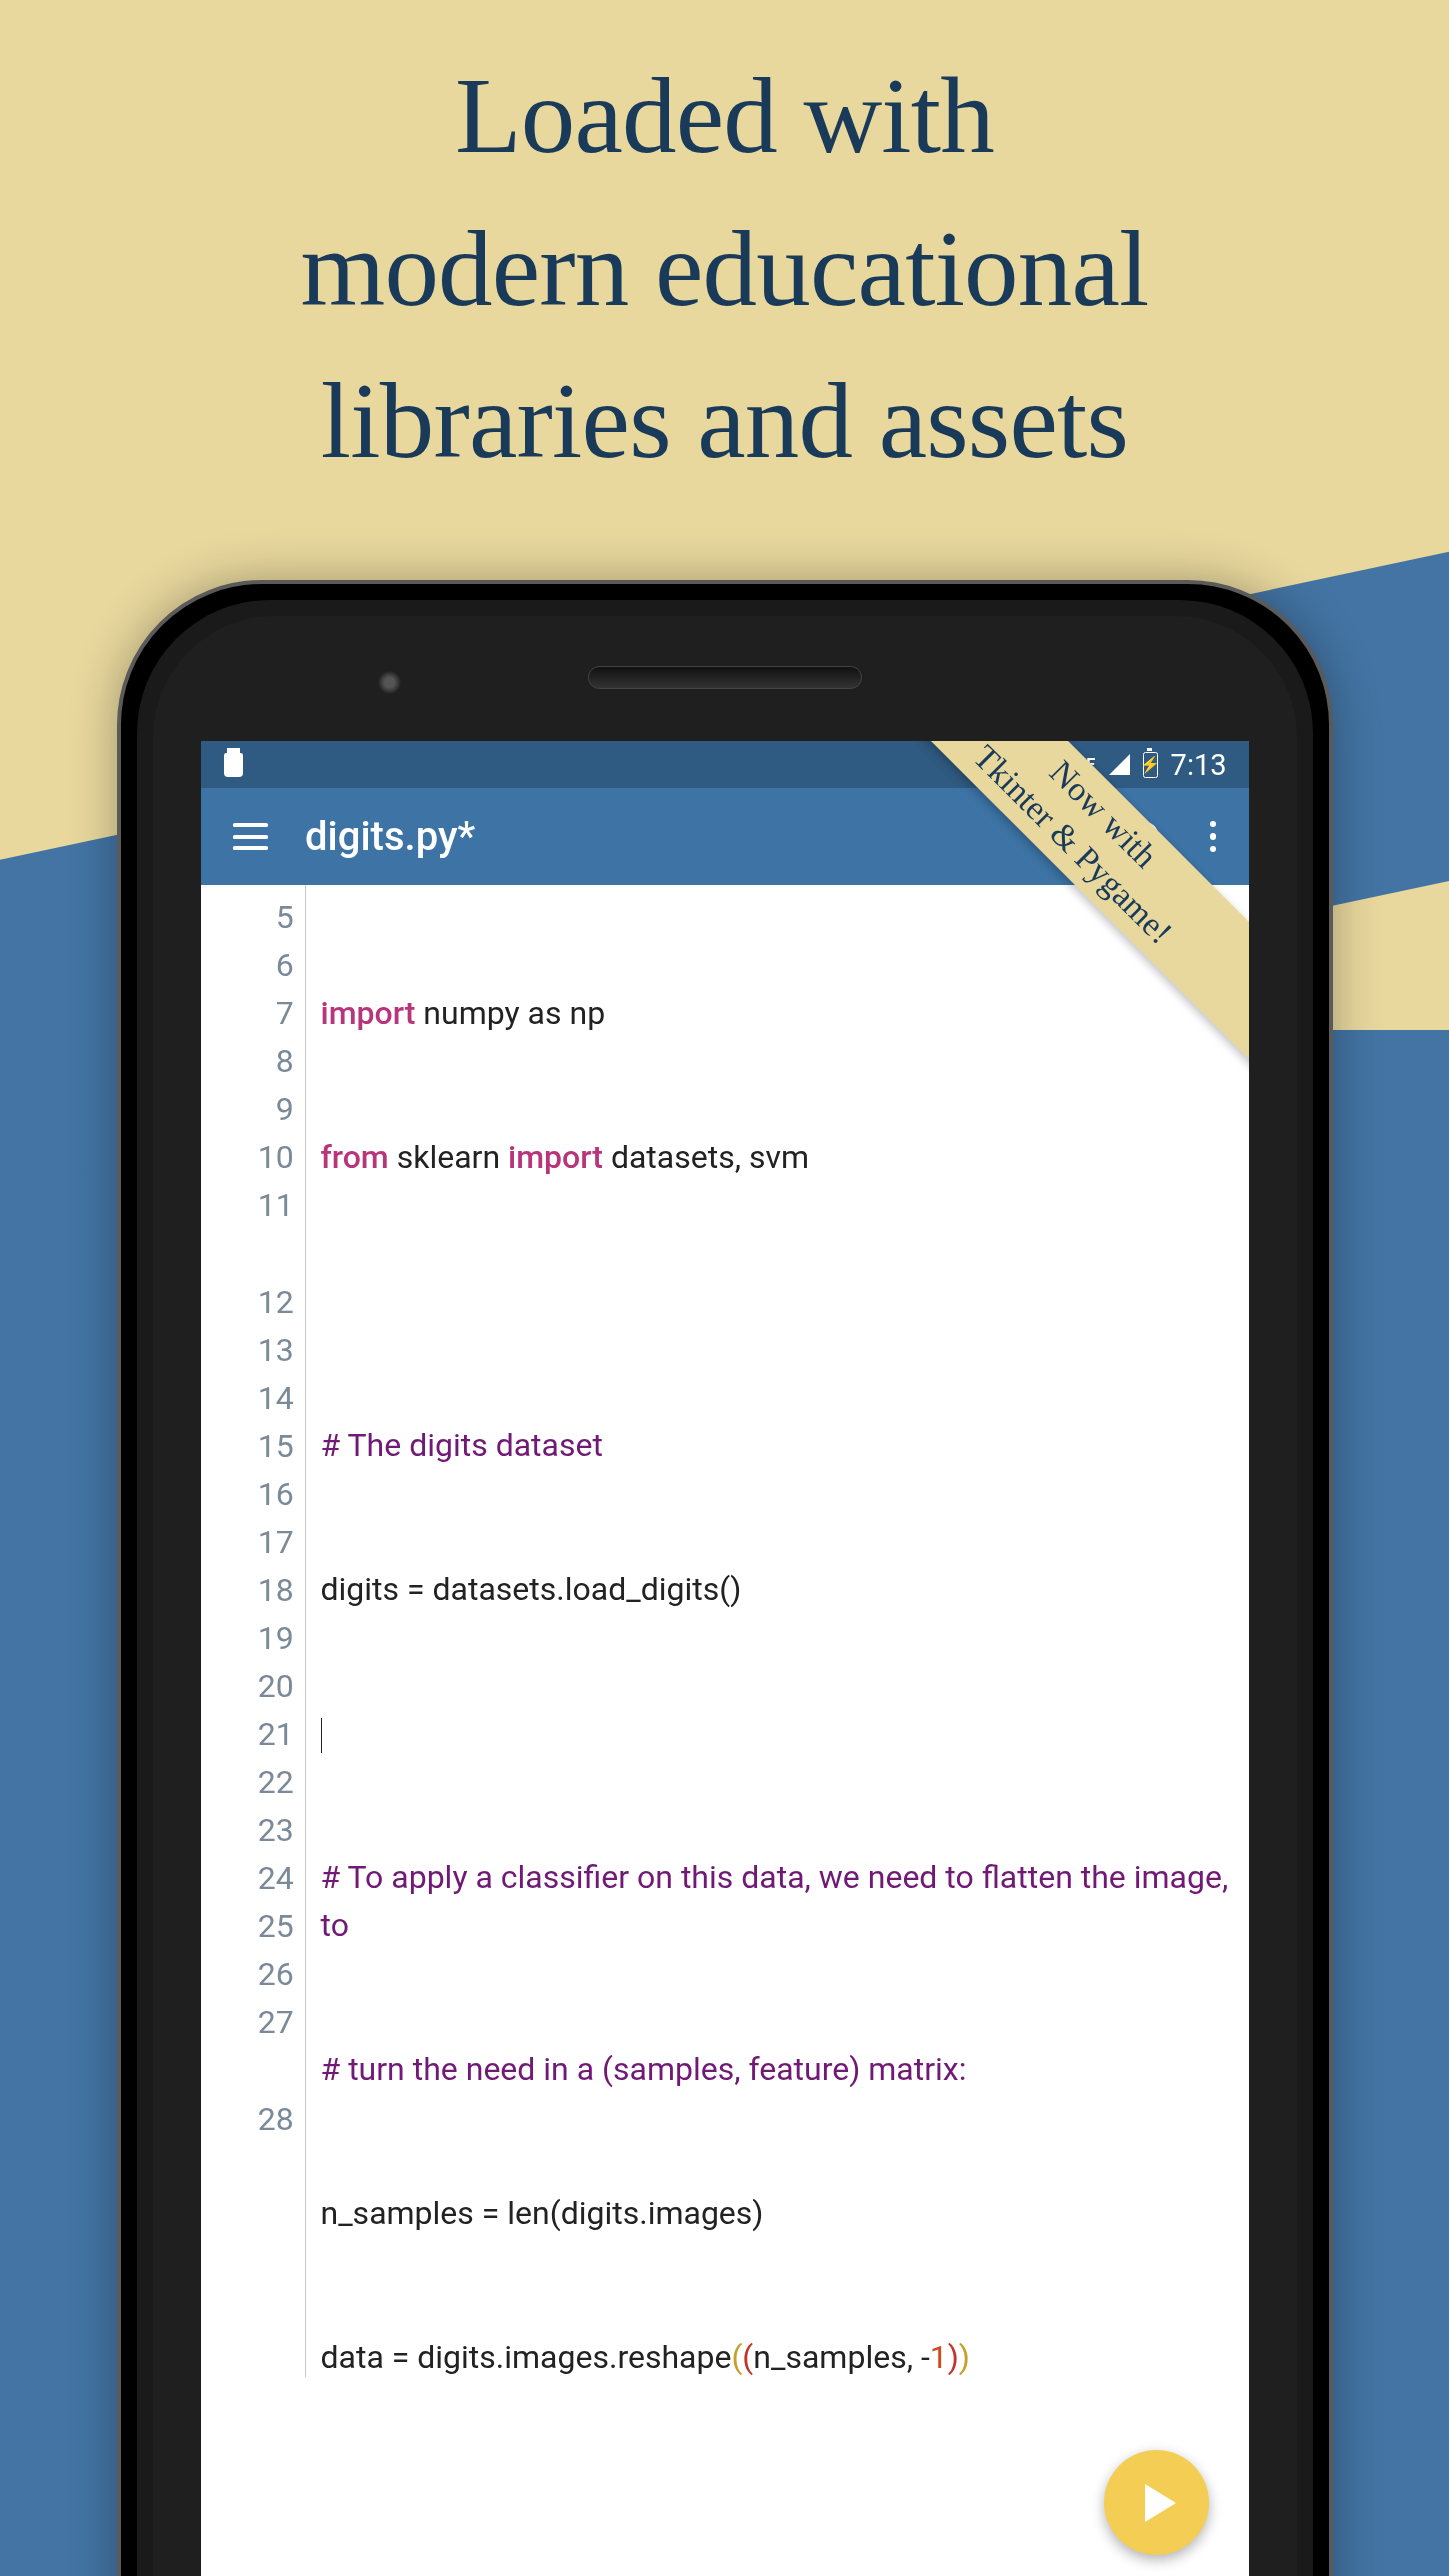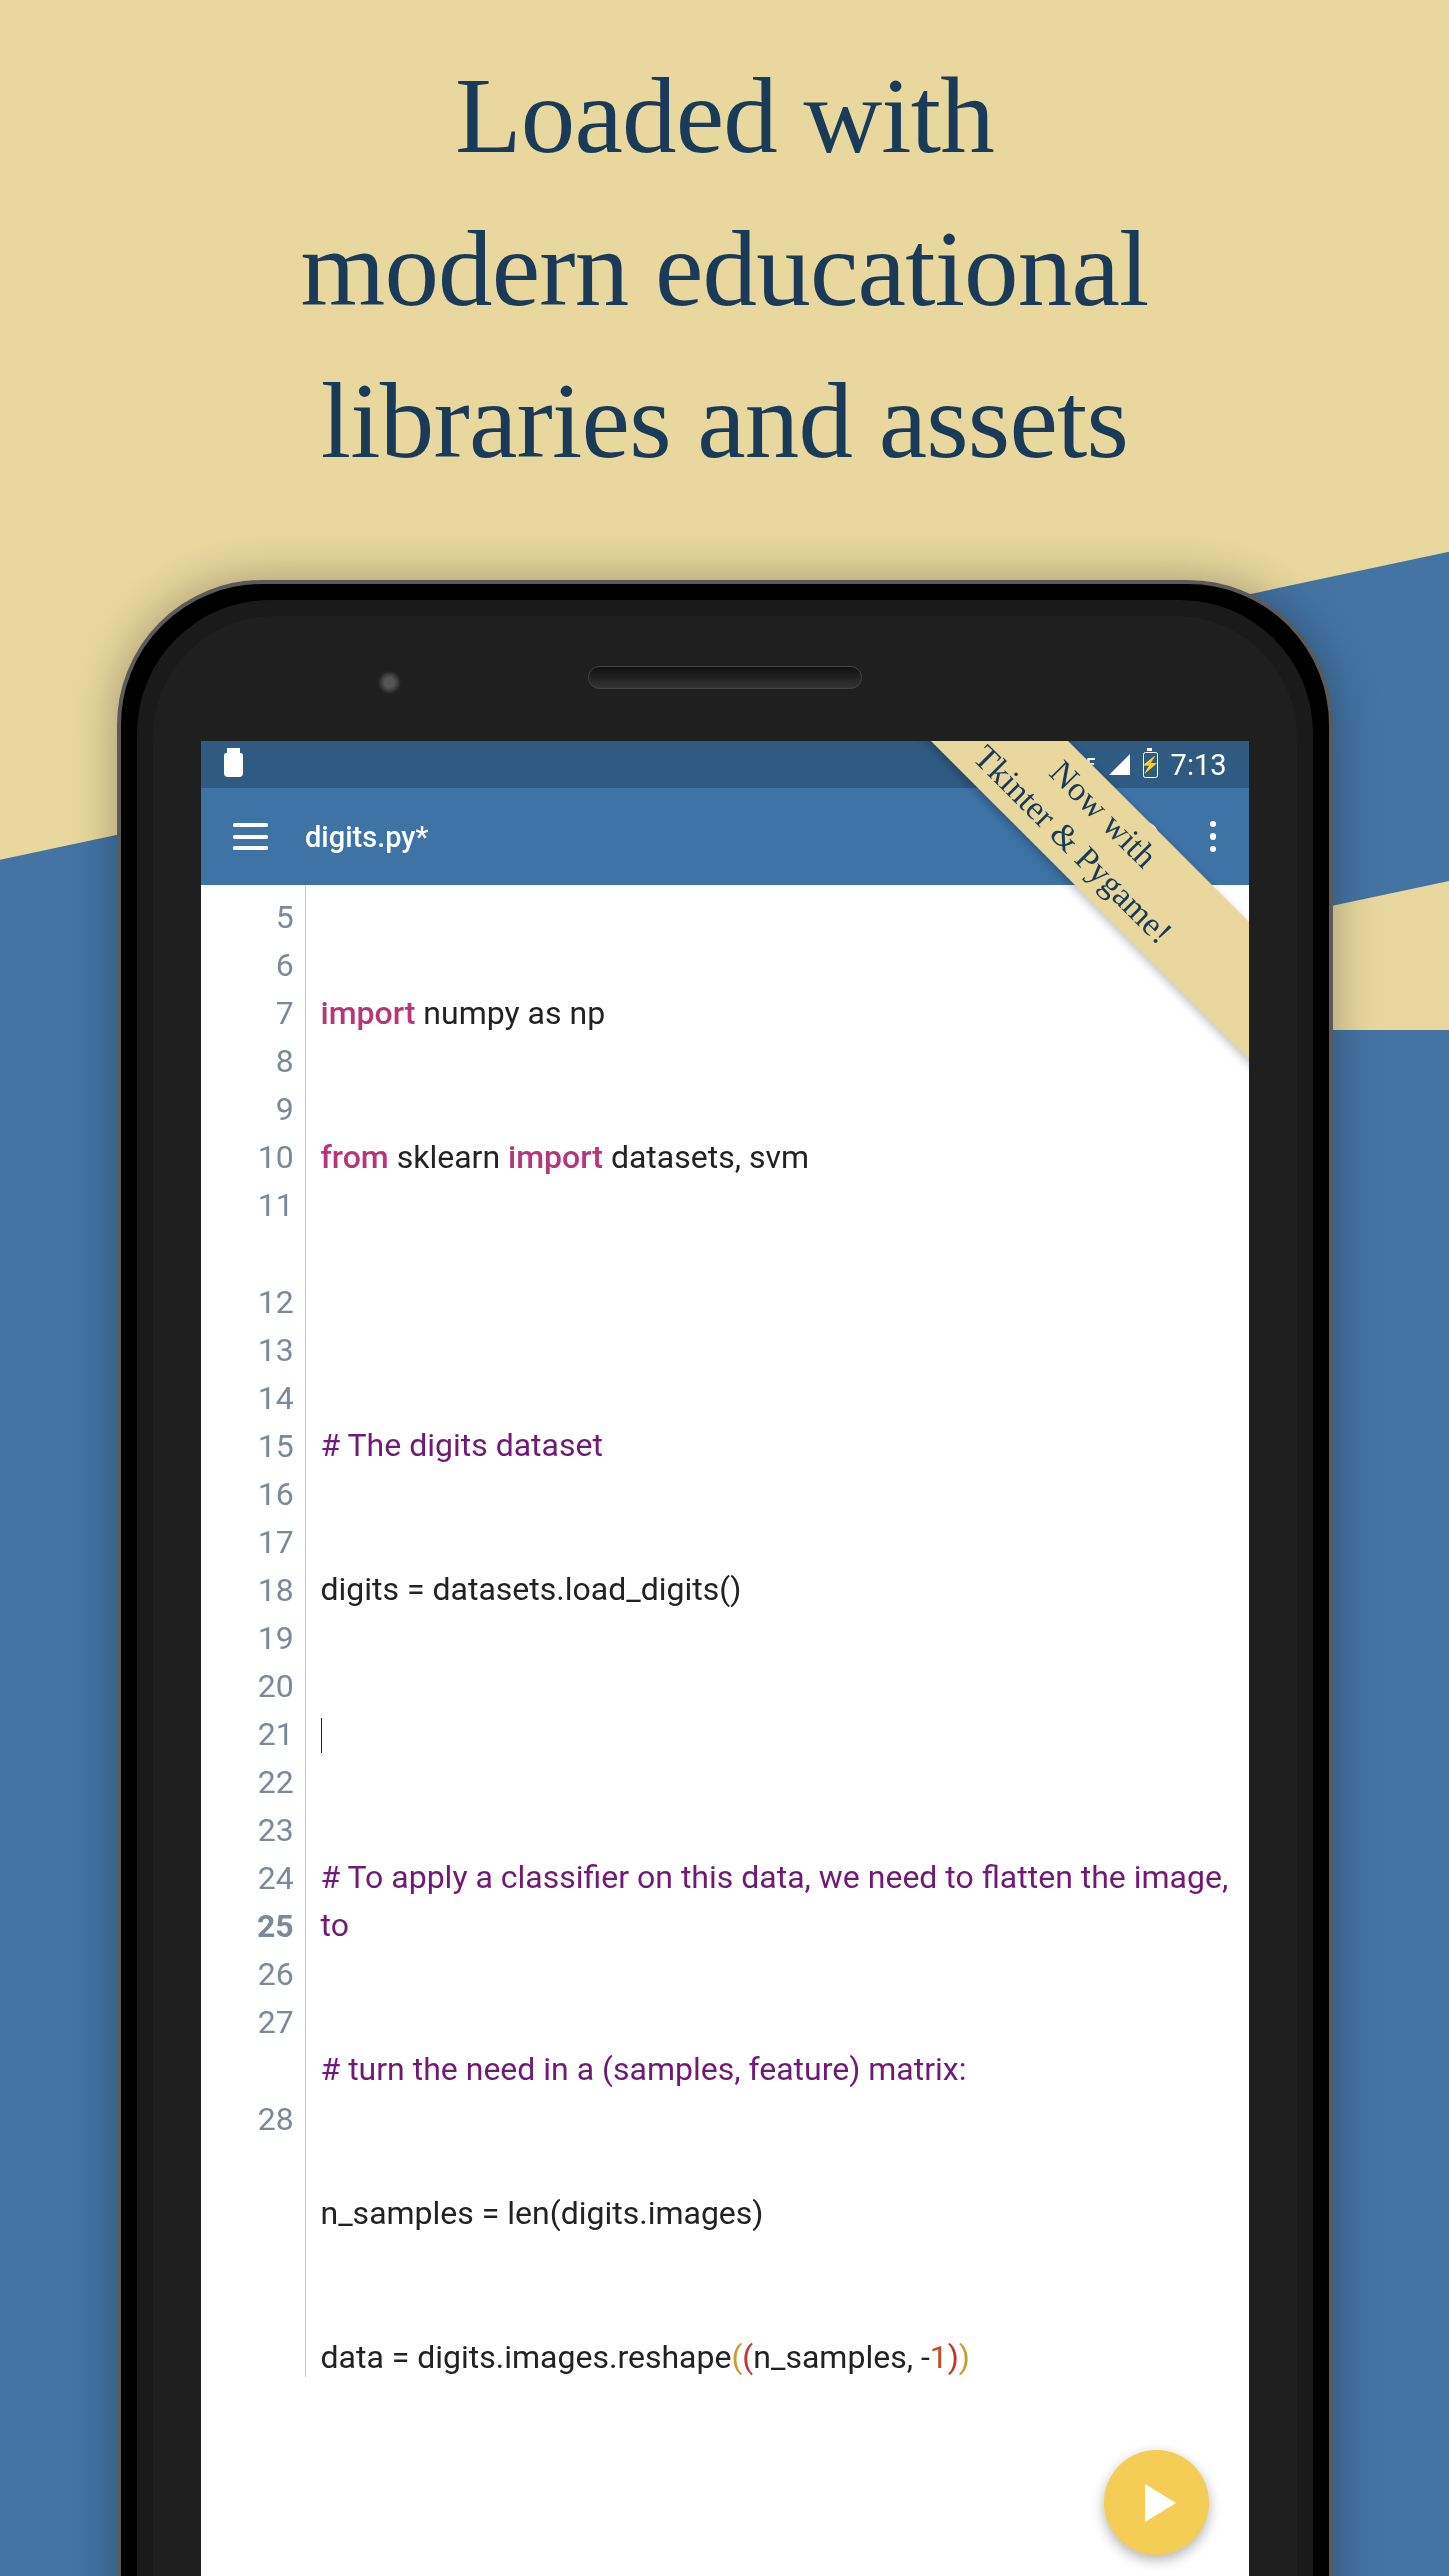--- a/index.html
+++ b/index.html
@@ -156,21 +156,21 @@
 }
 .hamburger {
   width: 35px; height: 27px;
   display: flex;
   flex-direction: column;
   justify-content: space-between;
   margin-right: 37px;
   margin-left: 16px;
 }
 .hamburger span { height: 4px; background: #fff; border-radius: 1.6px; }
-.app-title { font-size: 29px; font-weight: 500; flex: 1; }
+.app-title { font-size: 40px; font-weight: 500; flex: 1; }
 .search-btn, .more-btn { width: 40px; display: flex; justify-content: center; margin-left: 24px; }
 .search-svg { width: 34px; height: 34px; }
 .dots { display: flex; flex-direction: column; gap: 6.4px; }
 .dots span { width: 6.4px; height: 6.4px; background: #fff; border-radius: 50%; }
 .ribbon {
   position: absolute;
   top: 40px;
   right: -169px;
   width: 660px;
   height: 97px;
@@ -327,21 +327,21 @@
               <div style="height: 48px;">15</div>
               <div style="height: 48px; padding-left: 6px;">16</div>
               <div style="height: 48px;">17</div>
               <div style="height: 48px;">18</div>
               <div style="height: 48px;">19</div>
               <div style="height: 48px;">20</div>
               <div style="height: 48px;">21</div>
               <div style="height: 48px;">22</div>
               <div style="height: 48px;">23</div>
               <div style="height: 48px;">24</div>
-              <div style="height: 48px; font-weight: bold;">25</div>
+              <div style="height: 48px;">25</div>
               <div style="height: 48px;">26</div>
               <div style="height: 97px;">27</div>
               <div style="height: 48px;">28</div>
             </div>
           <div class="code">
             <div class="line"><span class="kw-import">import</span><span> numpy as np</span></div>
             <div class="line"><span class="kw-import">from</span><span> sklearn </span><span class="kw-import">import</span><span> datasets, svm</span></div>
             <div class="line">&nbsp;</div>
             <div class="line"><span class="comment"># The digits dataset</span></div>
             <div class="line"><span>digits = datasets.load_digits()</span></div>

